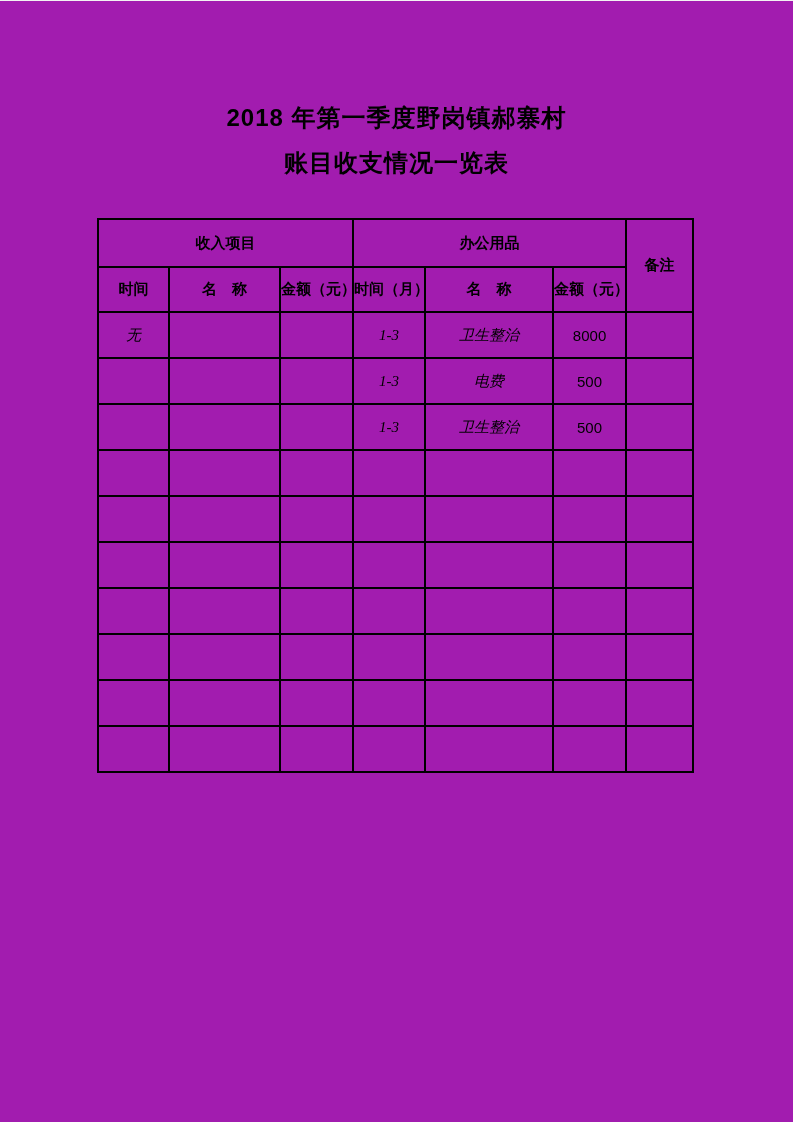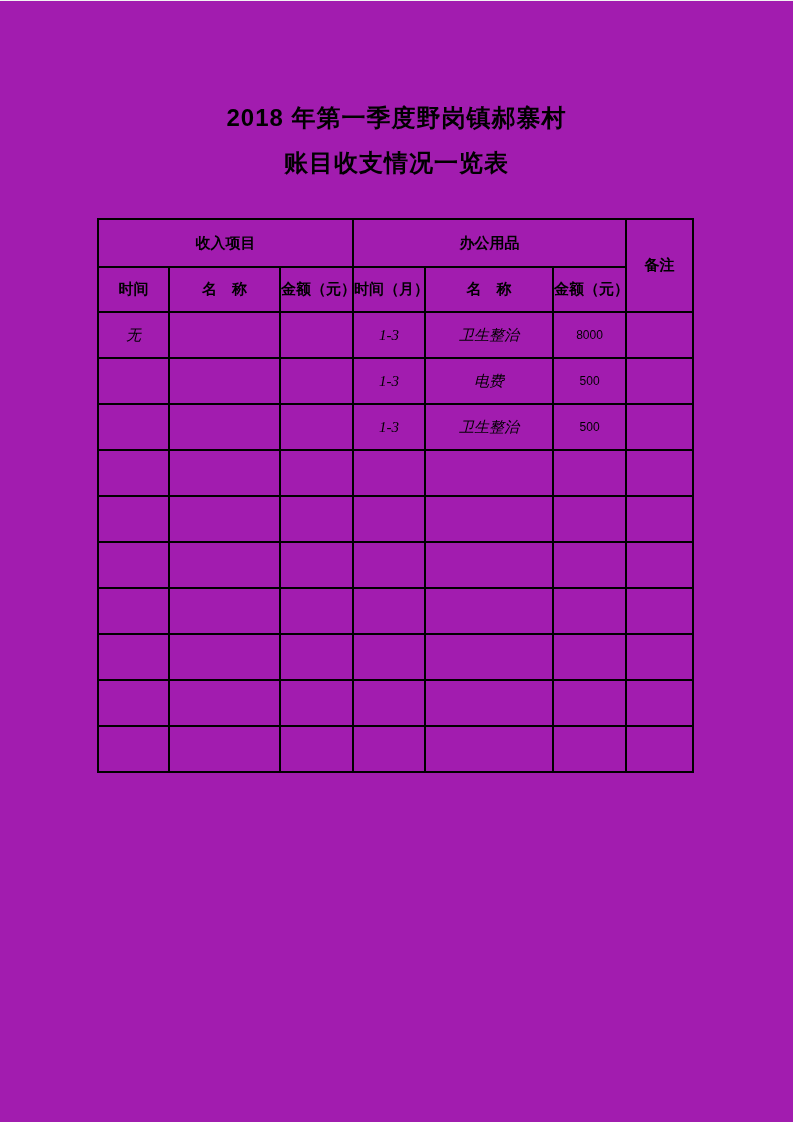--- a/index.html
+++ b/index.html
@@ -54,21 +54,21 @@
   td.remark-head { font-weight: 700; }
   tbody td { height: 44px; }
   tbody td.kai {
     font-family: "Liberation Serif", "DejaVu Serif", serif;
     font-style: italic;
     font-size: 15px;
   }
   tbody td.amount {
     font-family: "Liberation Sans", "DejaVu Sans", sans-serif;
     font-style: normal;
-    font-size: 12px;
+    font-size: 15px;
     border-radius: 22px;
   }
 </style>
 </head>
 <body>
 
 <div class="page">
 
   <div class="doc-title">
     <div>2018 年第一季度野岗镇郝寨村</div>

